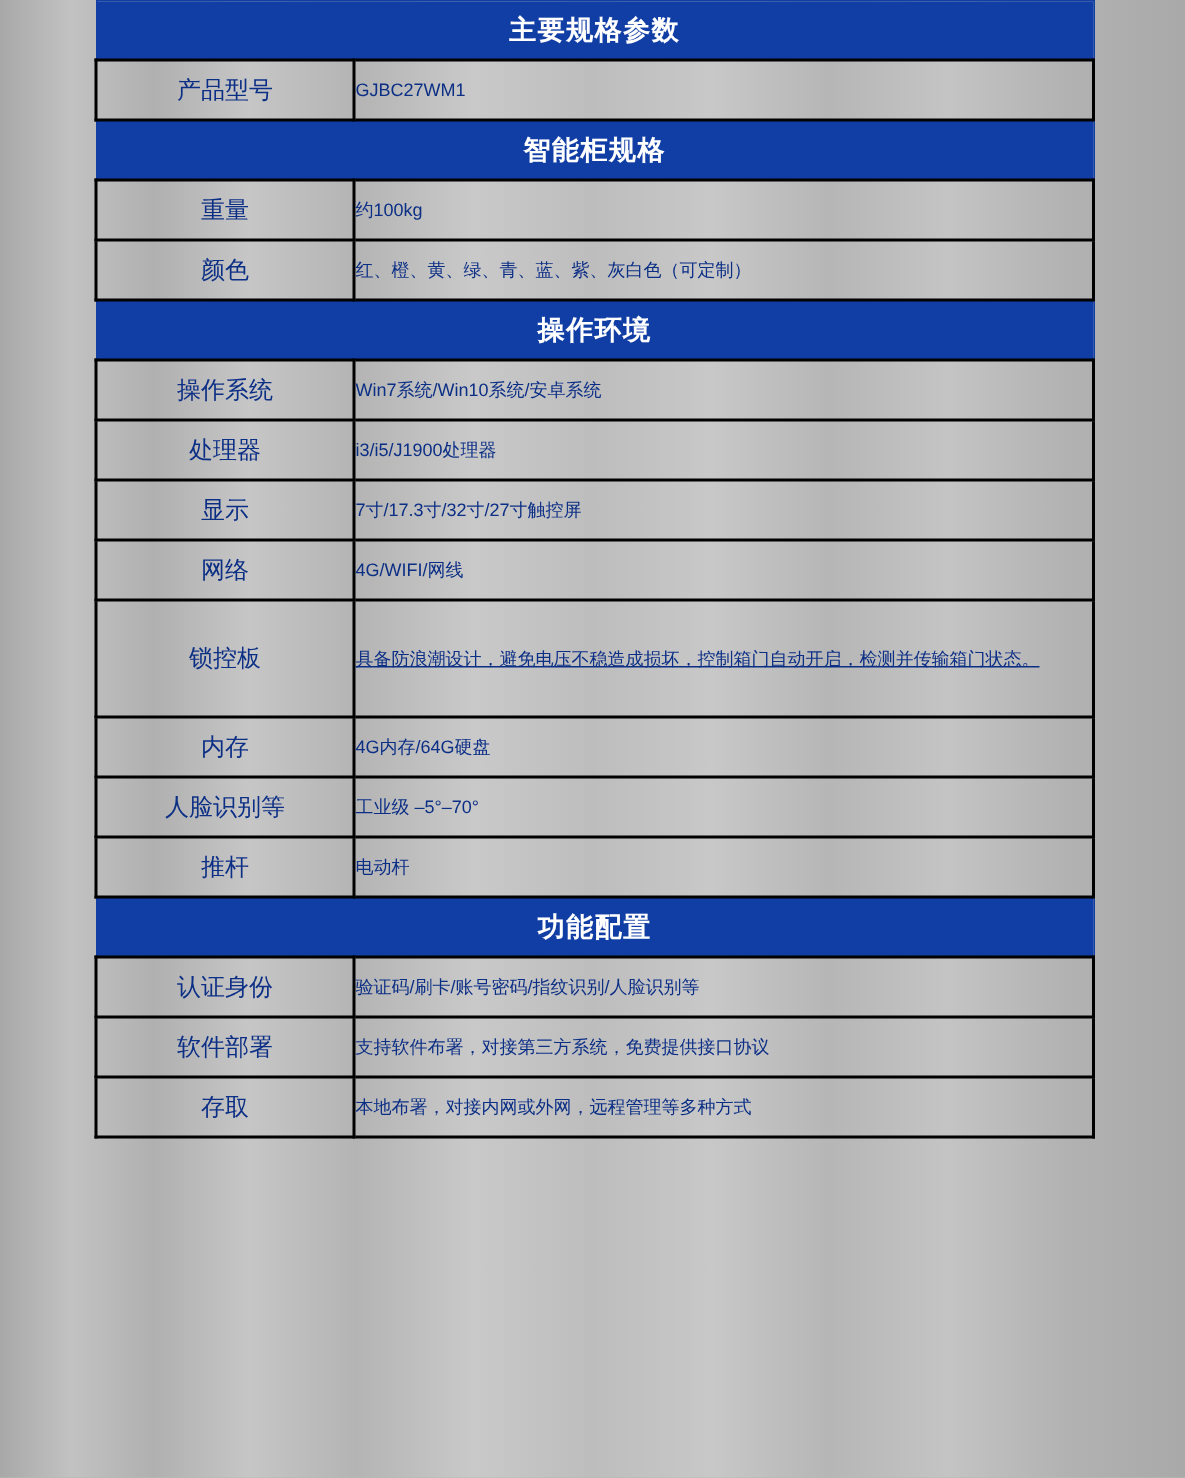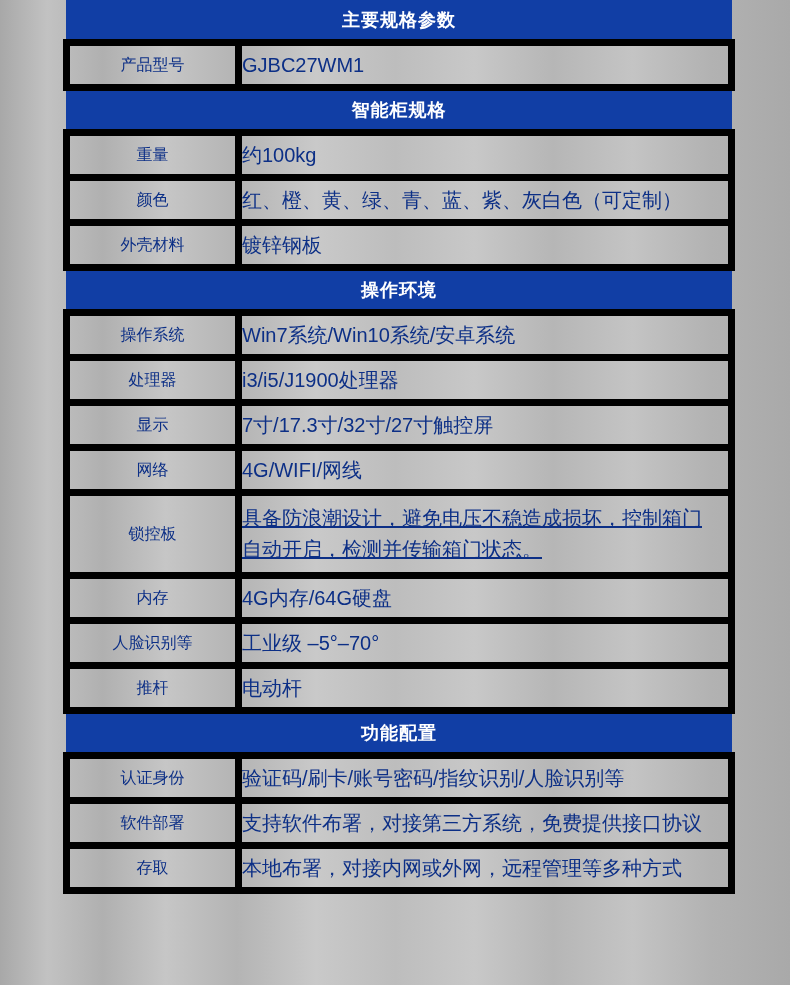--- a/index.html
+++ b/index.html
@@ -26,21 +26,21 @@
   }
   .spec-table {
     position: absolute;
     left: 63px;
     top: 0;
     width: 665px;
     border-collapse: collapse;
     table-layout: fixed;
   }
   .spec-table td {
-    border: 7px solid #000000;
+    border: 2px solid #000000;
     padding: 0;
     vertical-align: middle;
   }
   .section-row td {
     background: #113ea5;
     color: #ffffff;
     text-align: center;
     font-size: 18px;
     font-weight: bold;
     height: 38px;
@@ -50,21 +50,21 @@
   .label-cell {
     width: 172px;
     text-align: center;
     font-size: 16px;
     color: #0c2f86;
     height: 38px;
     padding: 4px 2px;
   }
   .value-cell {
     text-align: left;
-    font-size: 20px;
+    font-size: 12px;
     color: #0c2f86;
     height: 38px;
     padding: 6px 0 6px 14px;
     line-height: 1.55;
   }
   .tall .label-cell,
   .tall .value-cell {
     height: 76px;
   }
   .value-cell.wrap {
@@ -100,24 +100,20 @@
         <td class="label-cell">重量</td>
         <td class="value-cell">约100kg</td>
       </tr>
 
       <tr>
         <td class="label-cell">颜色</td>
         <td class="value-cell">红、橙、黄、绿、青、蓝、紫、灰白色（可定制）</td>
       </tr>
 
 
-      <tr>
-        <td class="label-cell">外壳材料</td>
-        <td class="value-cell">镀锌钢板</td>
-      </tr>
 
       <tr class="section-row">
         <td colspan="2">操作环境</td>
       </tr>
 
       <tr>
         <td class="label-cell">操作系统</td>
         <td class="value-cell">Win7系统/Win10系统/安卓系统</td>
       </tr>
 

